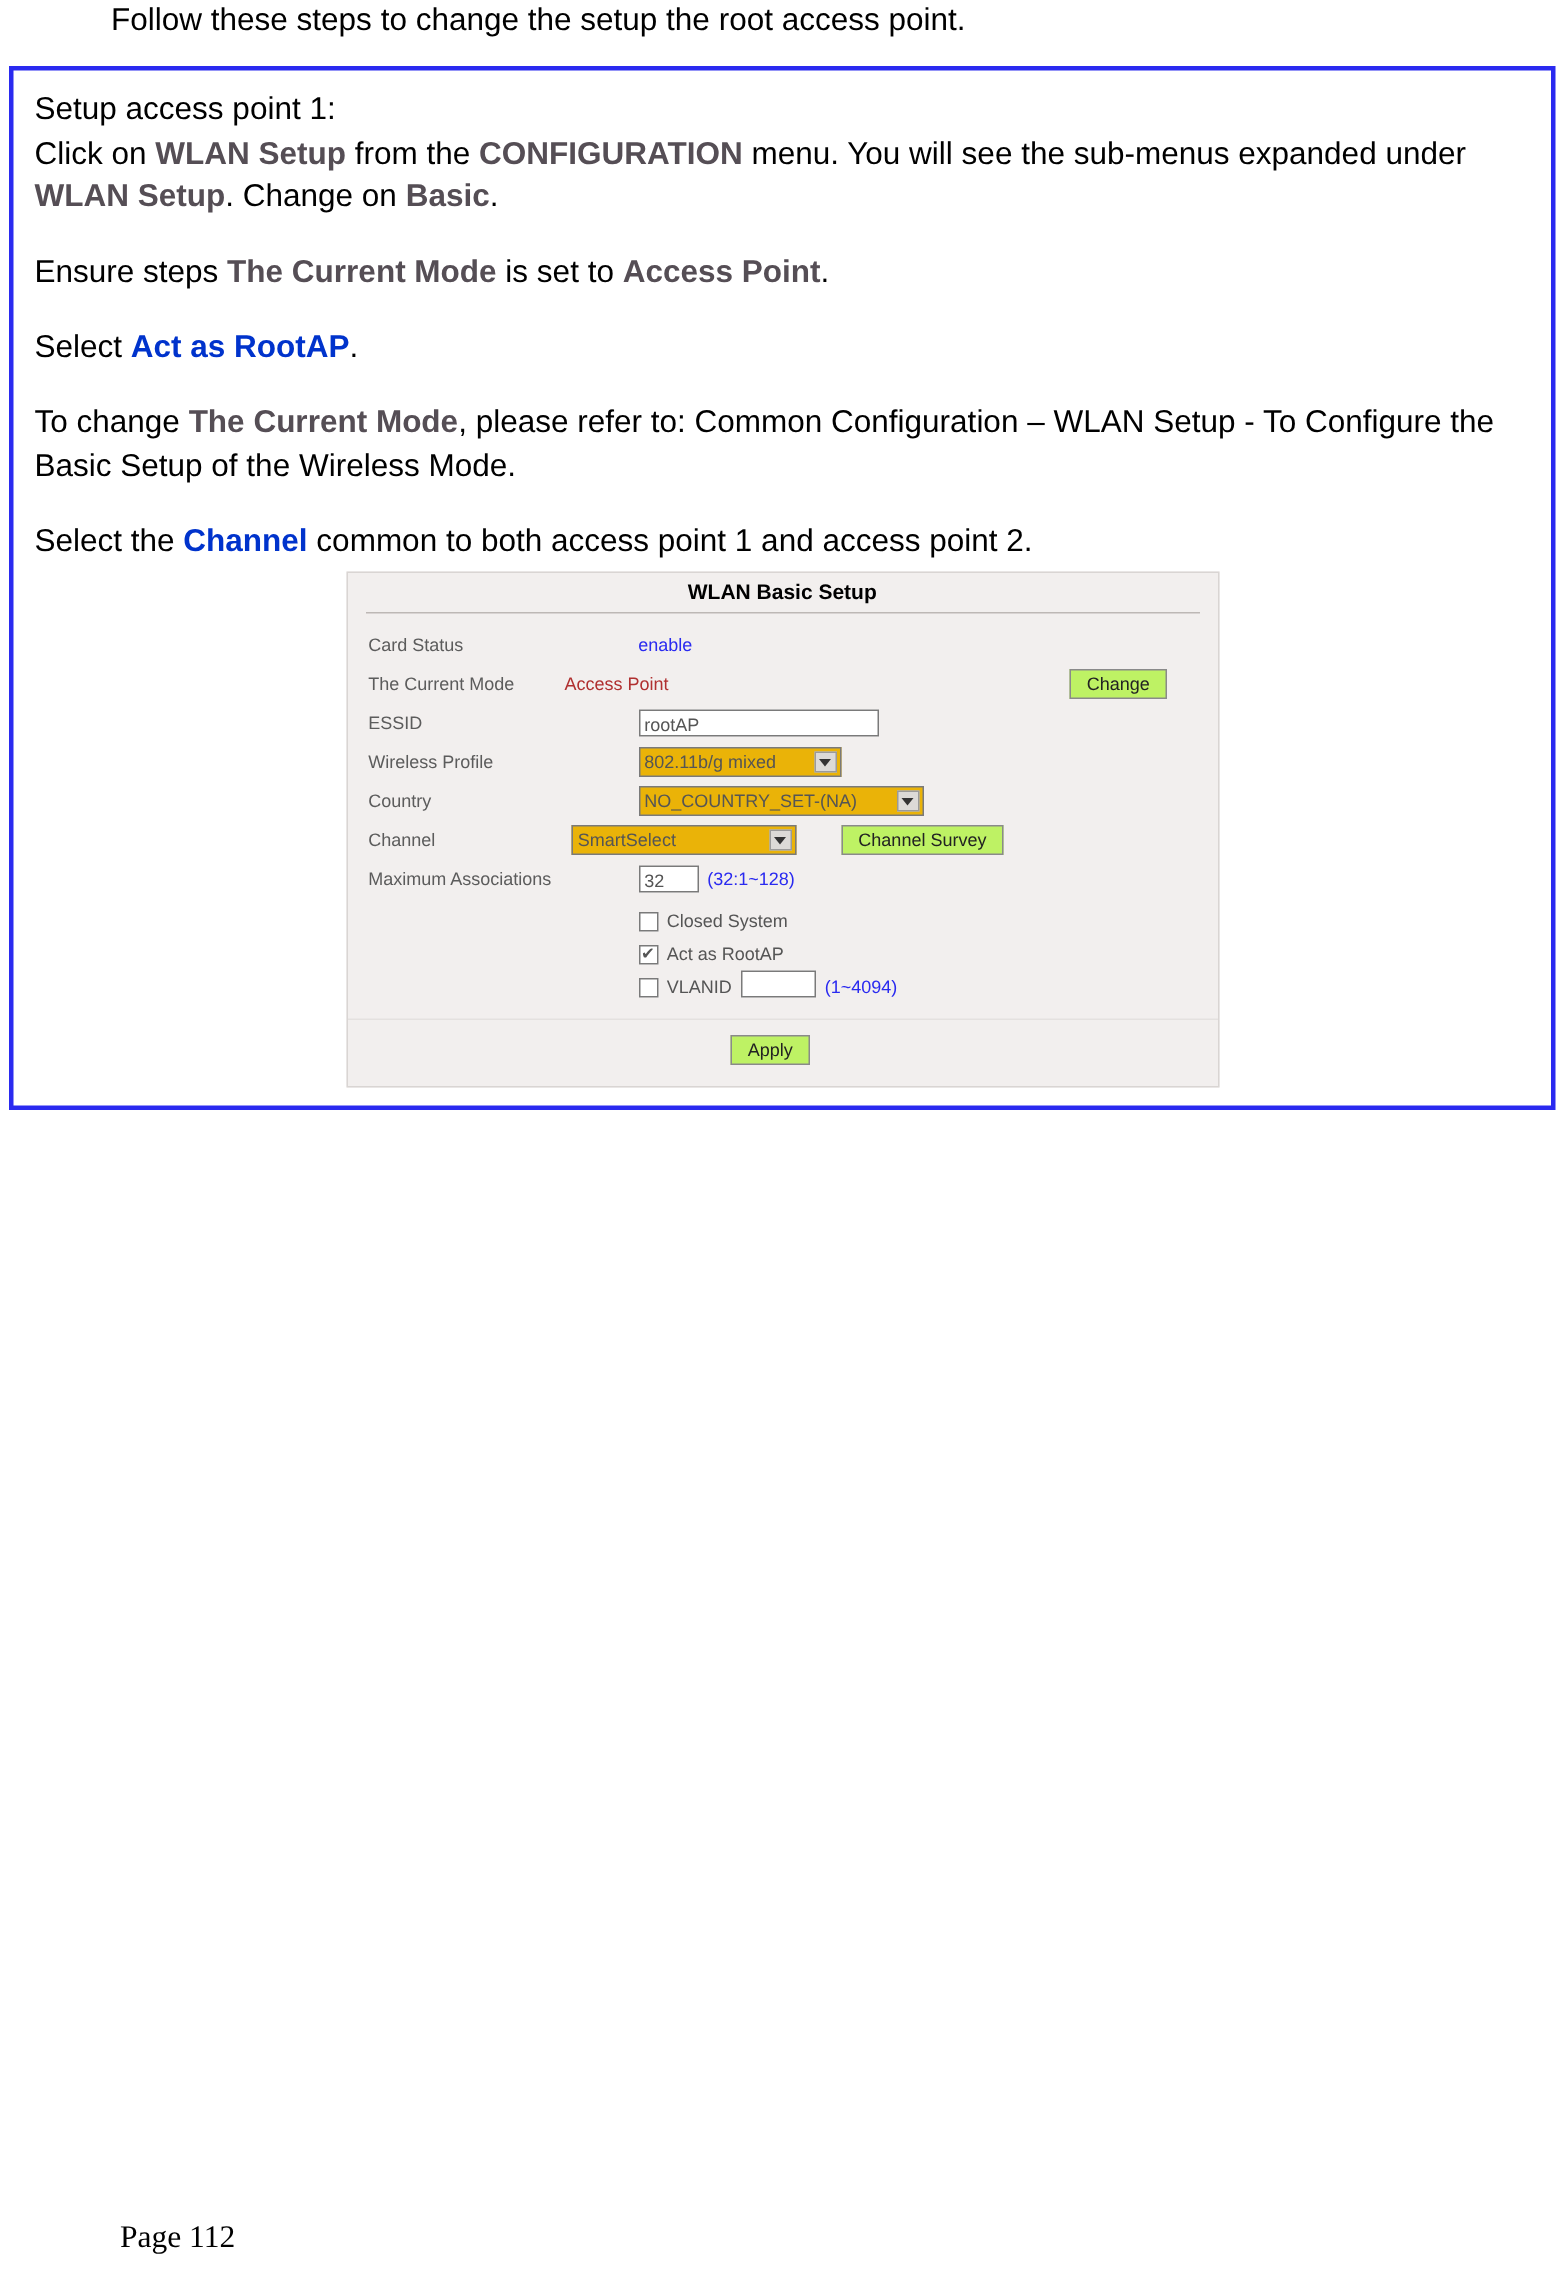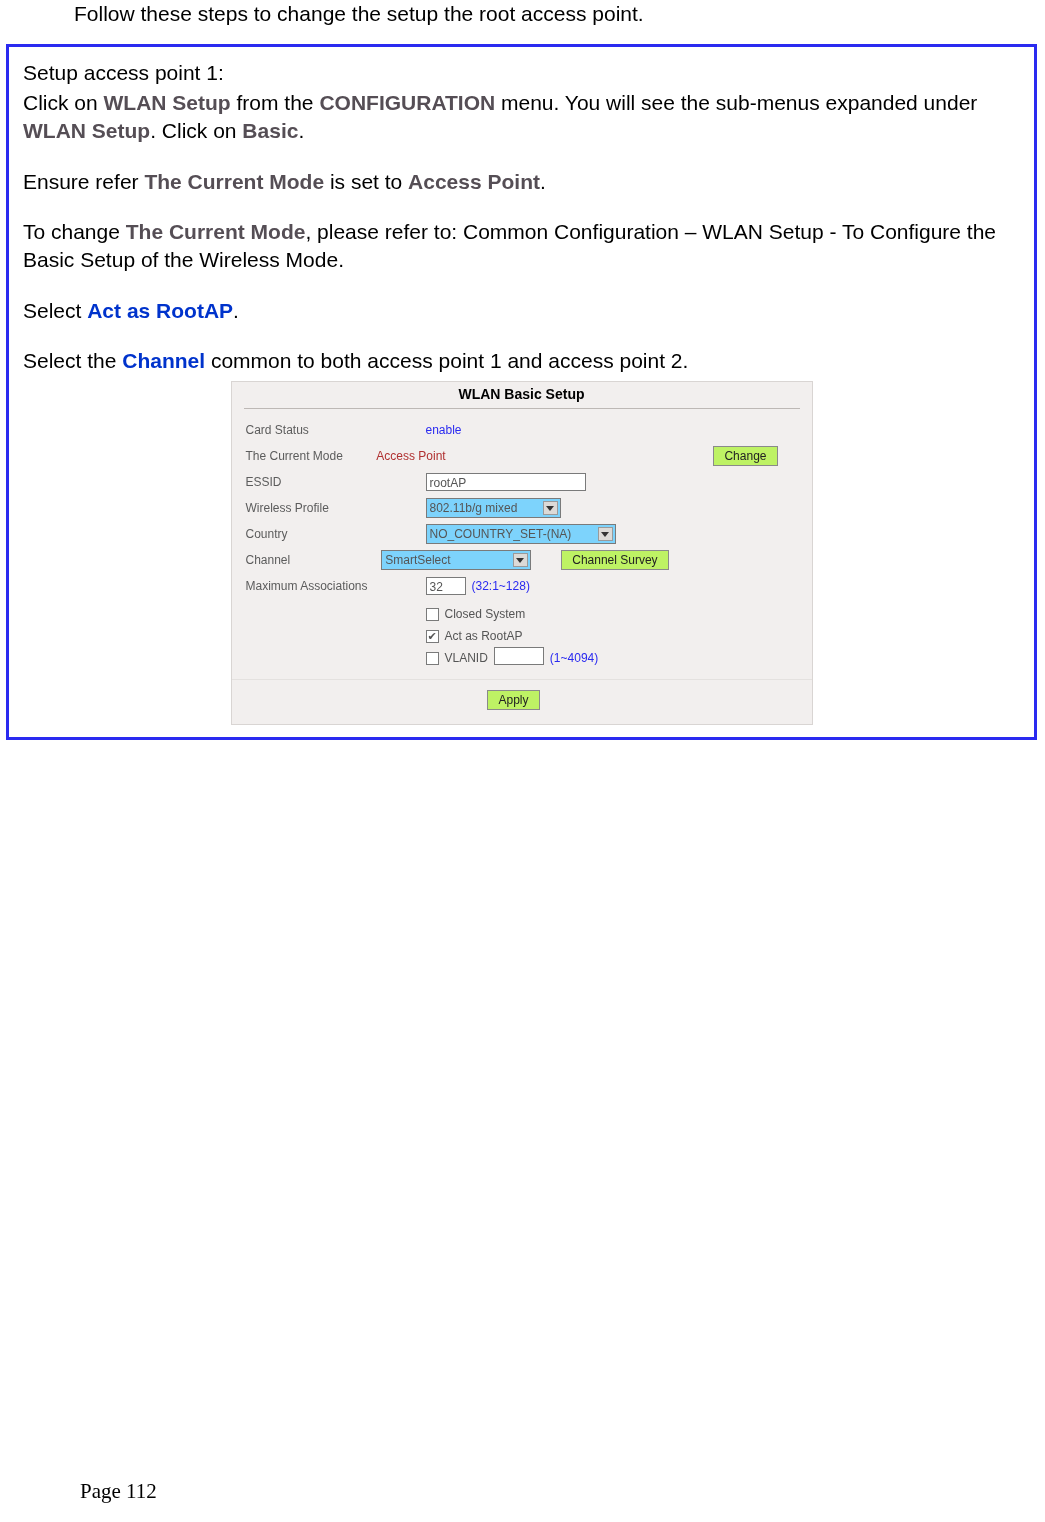--- a/index.html
+++ b/index.html
@@ -102,21 +102,21 @@
     background: #fff;
     font-family: Tahoma, sans-serif;
     font-size: 12px;
     padding: 1px 3px;
     height: 18px;
     line-height: 16px;
     box-sizing: border-box;
   }
   .tselect {
     border: 1px solid #7a7a7a;
-    background: #7dd3fc;
+    background: #eab308;
     font-family: Tahoma, sans-serif;
     font-size: 12px;
     height: 20px;
     box-sizing: border-box;
     padding: 0 18px 0 3px;
     display: inline-flex;
     align-items: center;
     position: relative;
   }
   .tselect::after {
@@ -198,33 +198,33 @@
 
 <div class="page">
 
   <div class="intro">Follow these steps to change the setup the root access point.</div>
 
   <div class="blue-box">
 
     <p class="step-title">Setup access point 1:</p>
 
     <p class="para">
-      <span>Click on </span><span class="bold-grey">WLAN Setup</span><span> from the </span><span class="bold-grey">CONFIGURATION</span><span> menu. You will see the sub-menus expanded under </span><span class="bold-grey">WLAN Setup</span><span>. Click on </span><span class="bold-grey">Basic</span><span>.</span>
+      <span>Click on </span><span class="bold-grey">WLAN Setup</span><span> from the </span><span class="bold-grey">CONFIGURATION</span><span> menu. You will see the sub-menus expanded under </span><span class="bold-grey">WLAN Setup</span><span>. Change on </span><span class="bold-grey">Basic</span><span>.</span>
     </p>
 
     <p class="para">
-      <span>Ensure refer </span><span class="bold-grey">The Current Mode</span><span> is set to </span><span class="bold-grey">Access Point</span><span>.</span>
+      <span>Ensure steps </span><span class="bold-grey">The Current Mode</span><span> is set to </span><span class="bold-grey">Access Point</span><span>.</span>
+    </p>
+
+    <p class="para">
+      <span>Select </span><span class="bold-blue">Act as RootAP</span><span>.</span>
     </p>
 
     <p class="para">
       <span>To change </span><span class="bold-grey">The Current Mode</span><span>, please refer to: Common Configuration – WLAN Setup - To Configure the Basic Setup of the Wireless Mode.</span>
-    </p>
-
-    <p class="para">
-      <span>Select </span><span class="bold-blue">Act as RootAP</span><span>.</span>
     </p>
 
     <p class="para" style="margin-bottom:6px">
       <span>Select the </span><span class="bold-blue">Channel</span><span> common to both access point 1 and access point 2.</span>
     </p>
 
     <div class="panel-outer">
       <div class="panel-title-row">
         <span class="panel-title">WLAN Basic Setup</span>
       </div>

